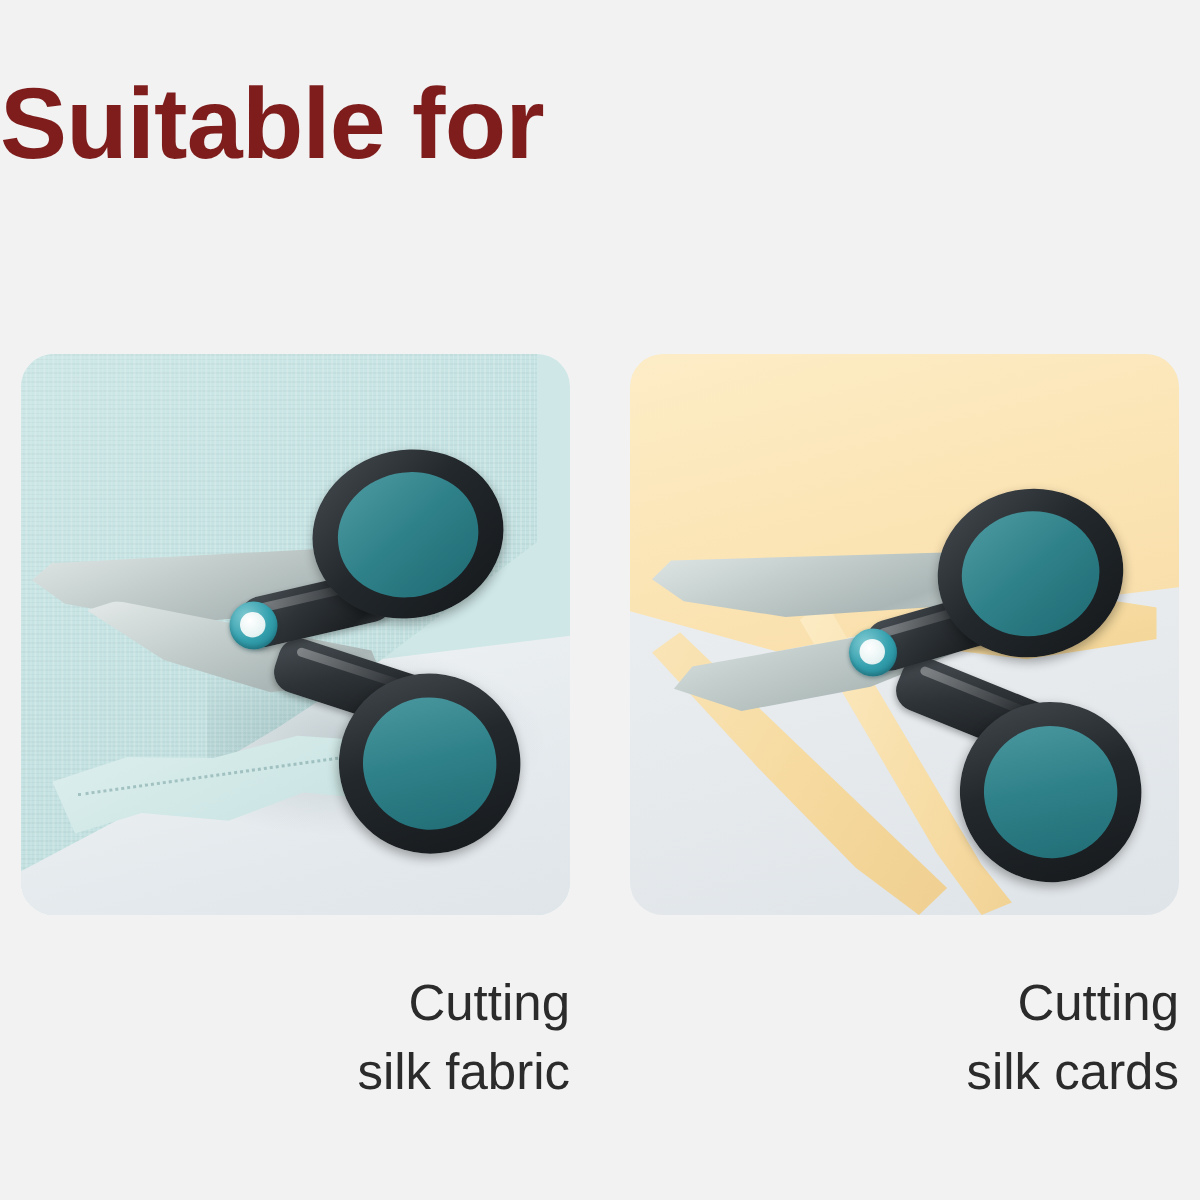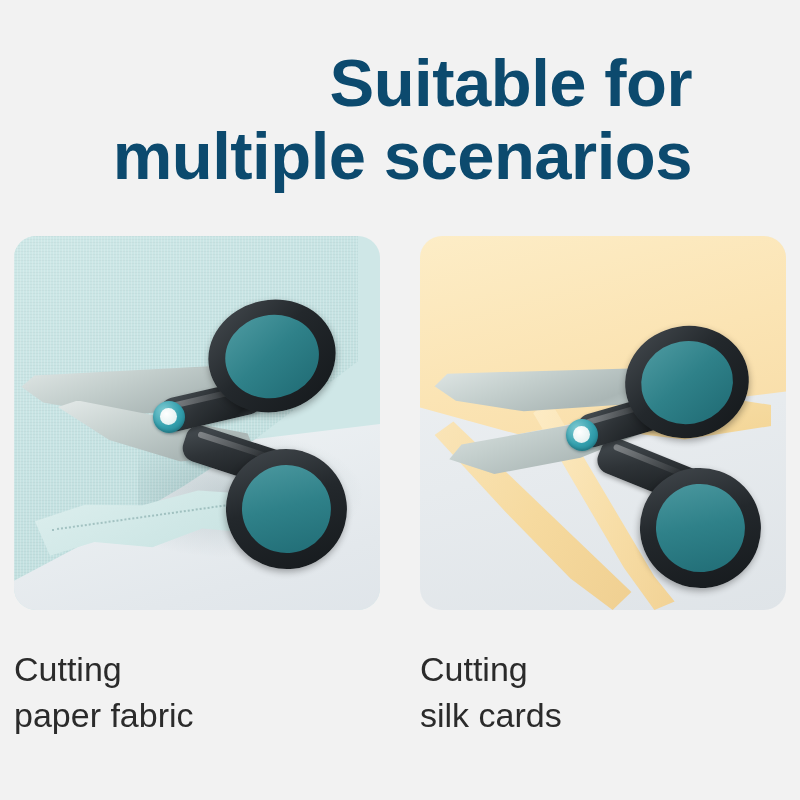--- a/index.html
+++ b/index.html
@@ -8,26 +8,26 @@
     background: #f2f2f2;
     font-family: "Liberation Sans", sans-serif;
     overflow: hidden;
   }
   .page { position: relative; width: 800px; height: 800px; background: #f2f2f2; }
 
   
   .headline {
     position: absolute;
     top: 46px; left: 0; width: 692px;
-    text-align: right;
+    text-align: left;
     font-size: 67px;
     line-height: 73px;
     font-weight: bold;
     letter-spacing: -0.5px;
-    color: #0c4a6e;
+    color: #7f1d1d;
   }
   .headline .ln { display: block; }
 
   
   .panels {
     position: absolute;
     top: 236px; left: 14px;
     width: 772px; height: 374px;
     display: flex;
     justify-content: space-between;
@@ -197,36 +197,35 @@
   
   .captions {
     position: absolute;
     top: 646px; left: 14px;
     width: 772px;
     display: flex;
     justify-content: space-between;
   }
   .caption {
     width: 366px;
-    text-align: left;
+    text-align: right;
     font-size: 34px;
     line-height: 46px;
     font-weight: normal;
     color: #2b2b2b;
   }
   .caption .ln { display: block; }
 </style>
 </head>
 <body>
 
 <div class="page">
 
   <div class="headline">
     <span class="ln">Suitable for</span>
-    <span class="ln">multiple scenarios</span>
   </div>
 
   <div class="panels">
 
     <div class="panel p-silk">
       <div class="silk-table"></div>
       <div class="silk-cloth"></div>
       <div class="silk-shadow"></div>
       <div class="silk-fold"></div>
       <div class="silk-stitch"></div>
@@ -314,21 +313,21 @@
         <div class="finger" style="left:83%; top:68%; width:13%; height:17%; transform:rotate(0deg);">
           <div class="nail"></div>
         </div>
       </div>
     </div>
   </div>
 
   <div class="captions">
     <div class="caption">
       <span class="ln">Cutting</span>
-      <span class="ln">paper fabric</span>
+      <span class="ln">silk fabric</span>
     </div>
     <div class="caption">
       <span class="ln">Cutting</span>
       <span class="ln">silk cards</span>
     </div>
   </div>
 
 </div>
 
 </body></html>

